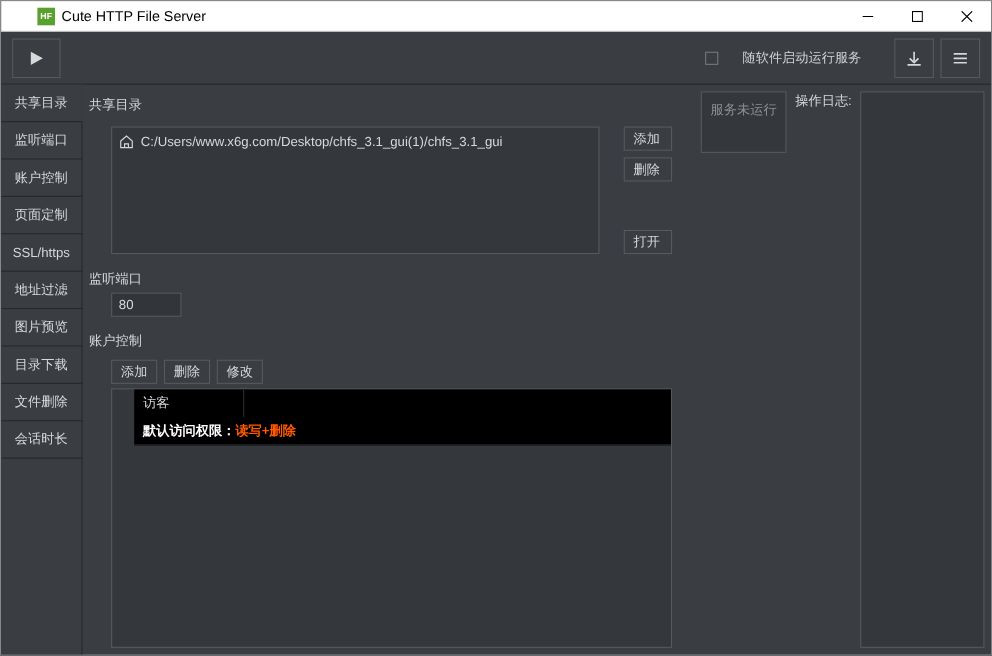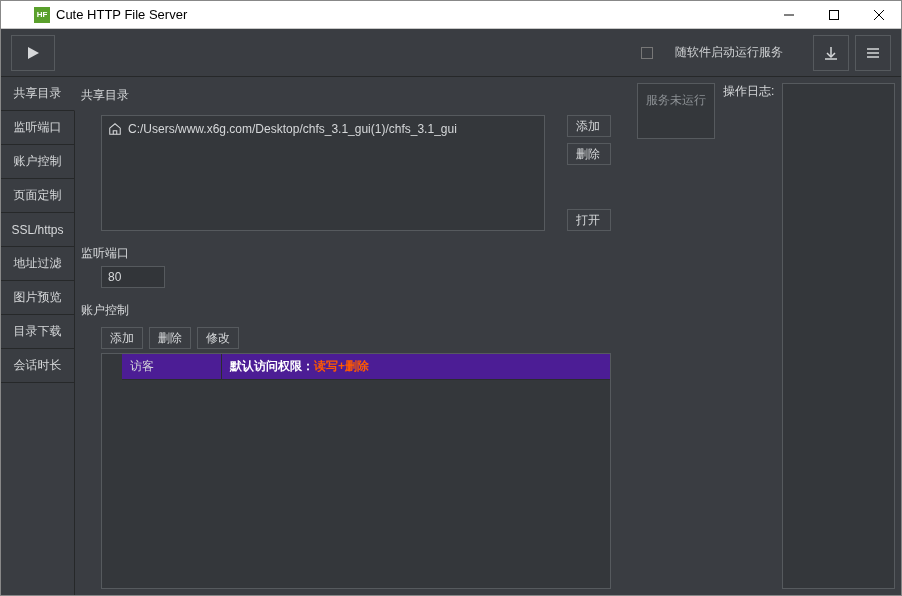--- a/index.html
+++ b/index.html
@@ -31,21 +31,21 @@
   .section-title{color:#d6d8da;margin-bottom:4px;margin-top:4px;}
   .shared-row{display:flex;gap:22px;margin-top:11px;}
   .shared-list{flex:1;height:116px;border:1px solid #565a5e;background:#34373b;padding:4px;overflow:hidden;}
   .shared-item{display:flex;align-items:center;gap:6px;color:#d6d8da;padding:2px;white-space:nowrap;overflow:hidden;text-overflow:ellipsis;}
   .shared-item svg{flex:0 0 auto;width:14px;height:14px;stroke:#d6d8da;stroke-width:1.2;fill:none;}
   .shared-btns{display:flex;flex-direction:column;gap:6px;width:44px;}
   .btn{height:22px;border:1px solid #565a5e;background:#3a3d42;color:#d6d8da;display:flex;align-items:center;justify-content:flex-start;padding:0 8px;}
   .port-row input{width:64px;height:22px;background:#323539;border:1px solid #565a5e;color:#d6d8da;padding:0 6px;text-align:left;}
   .acct-btns{display:flex;gap:6px;margin:4px 0;}
   .acct-table{flex:1;border:1px solid #565a5e;background:#34373b;min-height:160px;display:flex;flex-direction:column;}
-  .acct-head{display:flex;background:#4c1d95;border-bottom:1px solid #2b2d2f;}
+  .acct-head{display:flex;background:#000000;border-bottom:1px solid #2b2d2f;flex-direction:column;}
   .acct-head .cell{padding:4px 8px;border-right:1px solid #2b2d2f;color:#d6d8da;}
   .acct-head .cell:first-child{width:100px;}
   .acct-head .cell:last-child{flex:1;border-right:none;}
   .perm-label{font-weight:bold;color:#fff;margin-top:31px;}
   .perm-read{color:#ff5a00;font-weight:bold;}
   .right-pane{width:276px;display:flex;flex-direction:row;gap:8px;padding-left:18px;}
   .status-box{height:56px;border:1px solid #565a5e;background:#34373b;padding:8px;color:#8c9094;}
   .log-label{color:#d6d8da;}
   .log-box{flex:1;border:1px solid #565a5e;background:#34373b;}
   .indent{padding-left:20px;}
@@ -124,20 +124,23 @@
     <div class="tab">
         <span>地址过滤</span>
       </div>
     <div class="tab">
         <span>图片预览</span>
       </div>
     <div class="tab">
         <span>目录下载</span>
       </div>
     <div class="tab">
+        <span>文件删除</span>
+      </div>
+    <div class="tab">
         <span>会话时长</span>
       </div>
     <div class="filler"></div>
   </div>
 
   <div class="content">
     <div class="left-pane">
 
       <div>
         <div class="section-title">共享目录</div>

